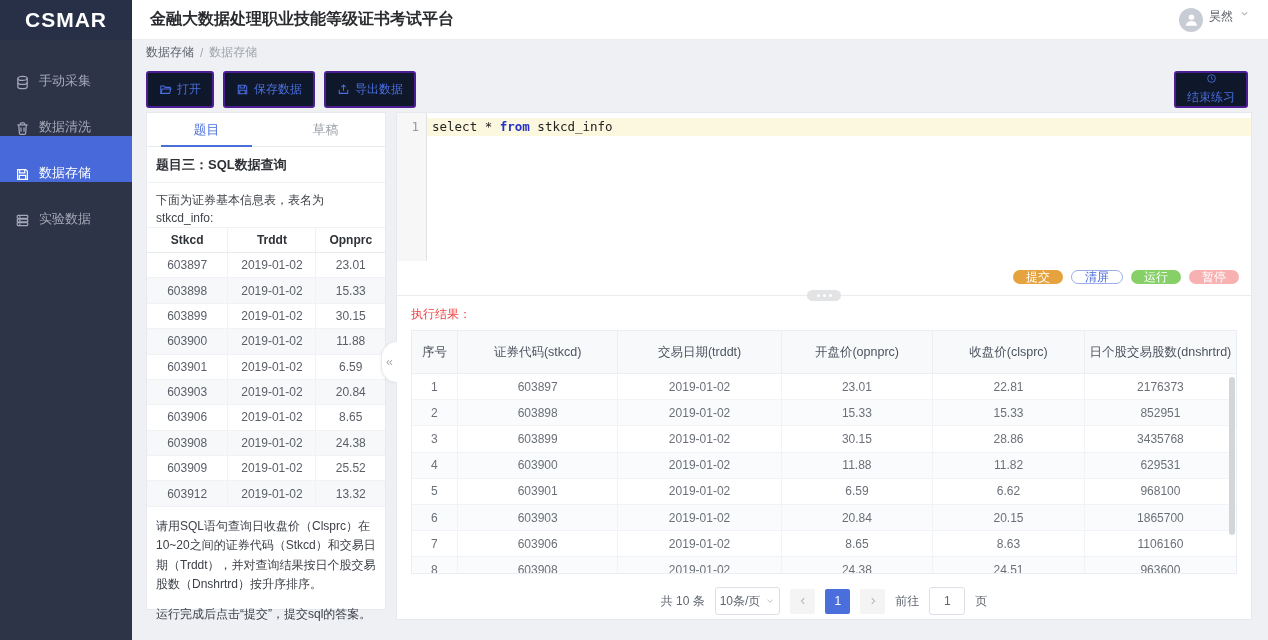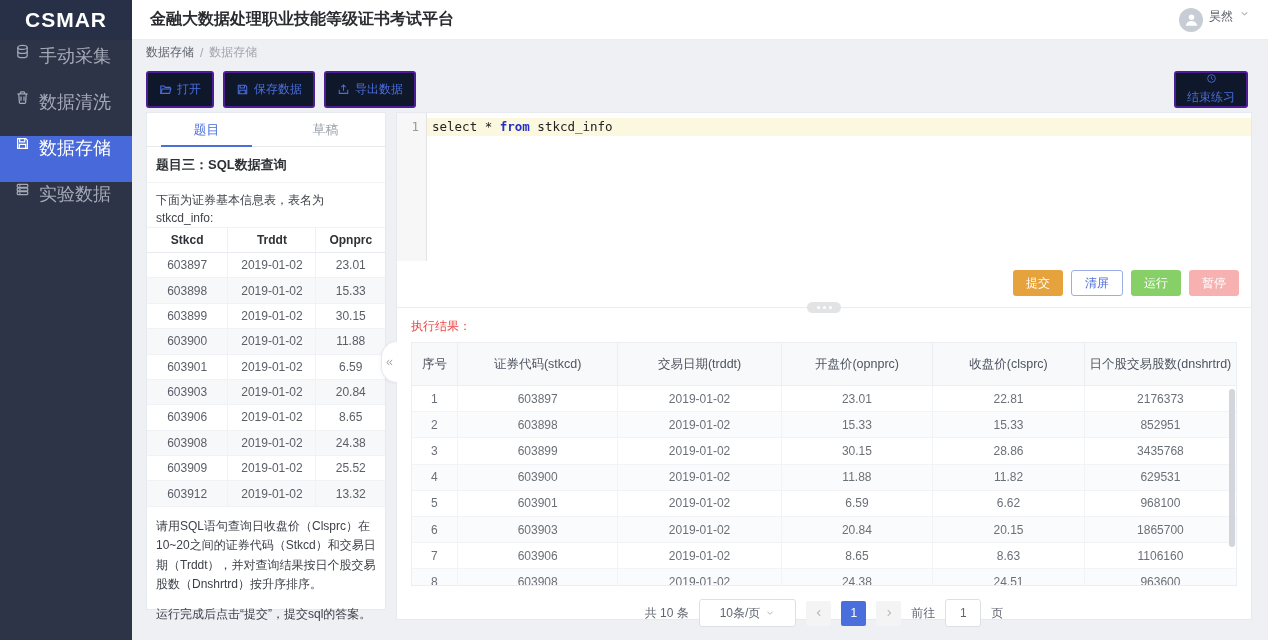--- a/index.html
+++ b/index.html
@@ -4,22 +4,22 @@
 <style>
   html,body{margin:0;padding:0;}
   .app{position:relative;width:1268px;height:640px;background:#eef0f4;overflow:hidden;
        font-family:"Liberation Sans","DejaVu Sans",sans-serif;-webkit-font-smoothing:antialiased;}
 
   
   .sidebar{position:absolute;left:0;top:0;width:132px;height:640px;background:#2e3447;z-index:20;}
   .logo{height:40px;display:flex;align-items:center;justify-content:center;background:#283048;
         color:#fff;font-size:21px;font-weight:bold;letter-spacing:1px;}
   .nav{padding-top:4px;}
-  .nav-item{height:46px;display:flex;align-items:flex-start;gap:9px;padding:0 15px;color:#a3a9b7;
-            font-size:18px;cursor:pointer;}
+  .nav-item{height:46px;display:flex;align-items:flex-end;gap:9px;padding:0 15px;color:#a3a9b7;
+            font-size:13px;cursor:pointer;}
   .nav-item.active{background:#4769d9;color:#fff;}
   .nav-item svg{width:15px;height:15px;flex:none;}
 
   
   .header{position:absolute;left:132px;top:0;width:1136px;height:40px;background:#fff;
           border-bottom:1px solid #ebedf0;display:flex;align-items:center;justify-content:space-between;
           padding:0 18px;box-sizing:border-box;}
   .page-title{font-size:16px;color:#2a2c30;font-weight:bold;}
   .user{display:flex;align-items:flex-start;gap:6px;font-size:12px;color:#5a5e66;cursor:pointer;}
   .avatar{width:24px;height:24px;border-radius:50%;background:#c8ccd4;display:flex;align-items:center;
@@ -71,21 +71,21 @@
   .editor{height:148px;display:flex;font-family:"DejaVu Sans Mono","Liberation Mono",monospace;
           font-size:12.5px;cursor:text;}
   .gutter{width:30px;background:#f7f7f7;border-right:1px solid #e3e3e3;color:#9a9a9a;text-align:right;
           padding:5px 7px 0 0;box-sizing:border-box;line-height:18px;}
   .code{flex:1;padding-top:5px;}
   .code-line{background:#fbf8df;line-height:18px;padding-left:5px;color:#222;white-space:pre;}
   .kw{color:#2431c8;font-weight:bold;}
 
   .actions{display:flex;justify-content:flex-end;gap:8px;padding:9px 12px 11px;position:relative;
            border-bottom:1px solid #ececee;}
-  .btn{height:26px;padding:0 13px;border-radius:3px;font-size:12px;color:#fff;border:none;cursor:pointer;
+  .btn{height:14px;padding:0 13px;border-radius:12px;font-size:12px;color:#fff;border:none;cursor:pointer;
        display:inline-flex;align-items:center;box-sizing:border-box;}
   .btn.submit{background:#e6a23c;}
   .btn.clear{background:#fff;color:#4a6edb;border:1px solid #9cade9;}
   .btn.run{background:#87d068;}
   .btn.pause{background:#f7b1b1;}
   .drag-pill{position:absolute;left:50%;transform:translateX(-50%);bottom:-6px;width:34px;height:11px;
              background:#e2e3e5;border-radius:6px;display:flex;align-items:center;justify-content:center;
              gap:3px;cursor:row-resize;z-index:3;}
   .drag-pill i{width:3px;height:3px;border-radius:50%;background:#fff;}
 
@@ -96,21 +96,21 @@
   .rtable th{background:#f8f9fb;color:#4d545f;font-weight:normal;height:40px;
              border-right:1px solid #ebeef3;border-bottom:1px solid #ebeef3;font-size:12.5px;}
   .rtable td{color:#6b7078;padding:5.6px 0;border-right:1px solid #f1f3f6;border-bottom:1px solid #f1f3f6;}
   .rtable th:last-child,.rtable td:last-child{border-right:none;}
   .rtable tr.even td{background:#fafbfc;}
   .vscroll{position:absolute;right:1px;top:46px;width:6px;height:158px;background:#d2d5da;border-radius:3px;cursor:pointer;}
 
   .pagination{display:flex;align-items:center;justify-content:center;gap:10px;margin-top:13px;
               font-size:12px;color:#5f6670;}
   .psize{display:flex;align-items:center;gap:5px;border:1px solid #dcdfe6;border-radius:3px;height:26px;
-         padding:0 20px;background:#fff;color:#5f6670;cursor:pointer;}
+         padding:0 4px;background:#fff;color:#5f6670;cursor:pointer;}
   .psize svg{width:10px;height:10px;color:#b6bac1;}
   .pbtn{width:25px;height:25px;border-radius:2px;background:#f4f4f5;display:flex;align-items:center;
         justify-content:center;color:#b6bac1;cursor:pointer;}
   .pbtn svg{width:10px;height:10px;}
   .pcur{width:25px;height:25px;border-radius:2px;background:#4a6edb;color:#fff;display:flex;
         align-items:center;justify-content:center;cursor:pointer;}
   .goto-input{width:30px;height:24px;border:1px solid #dcdfe6;border-radius:3px;text-align:center;
               font-size:12px;color:#5f6670;font-family:inherit;}
 </style>
 </head>

